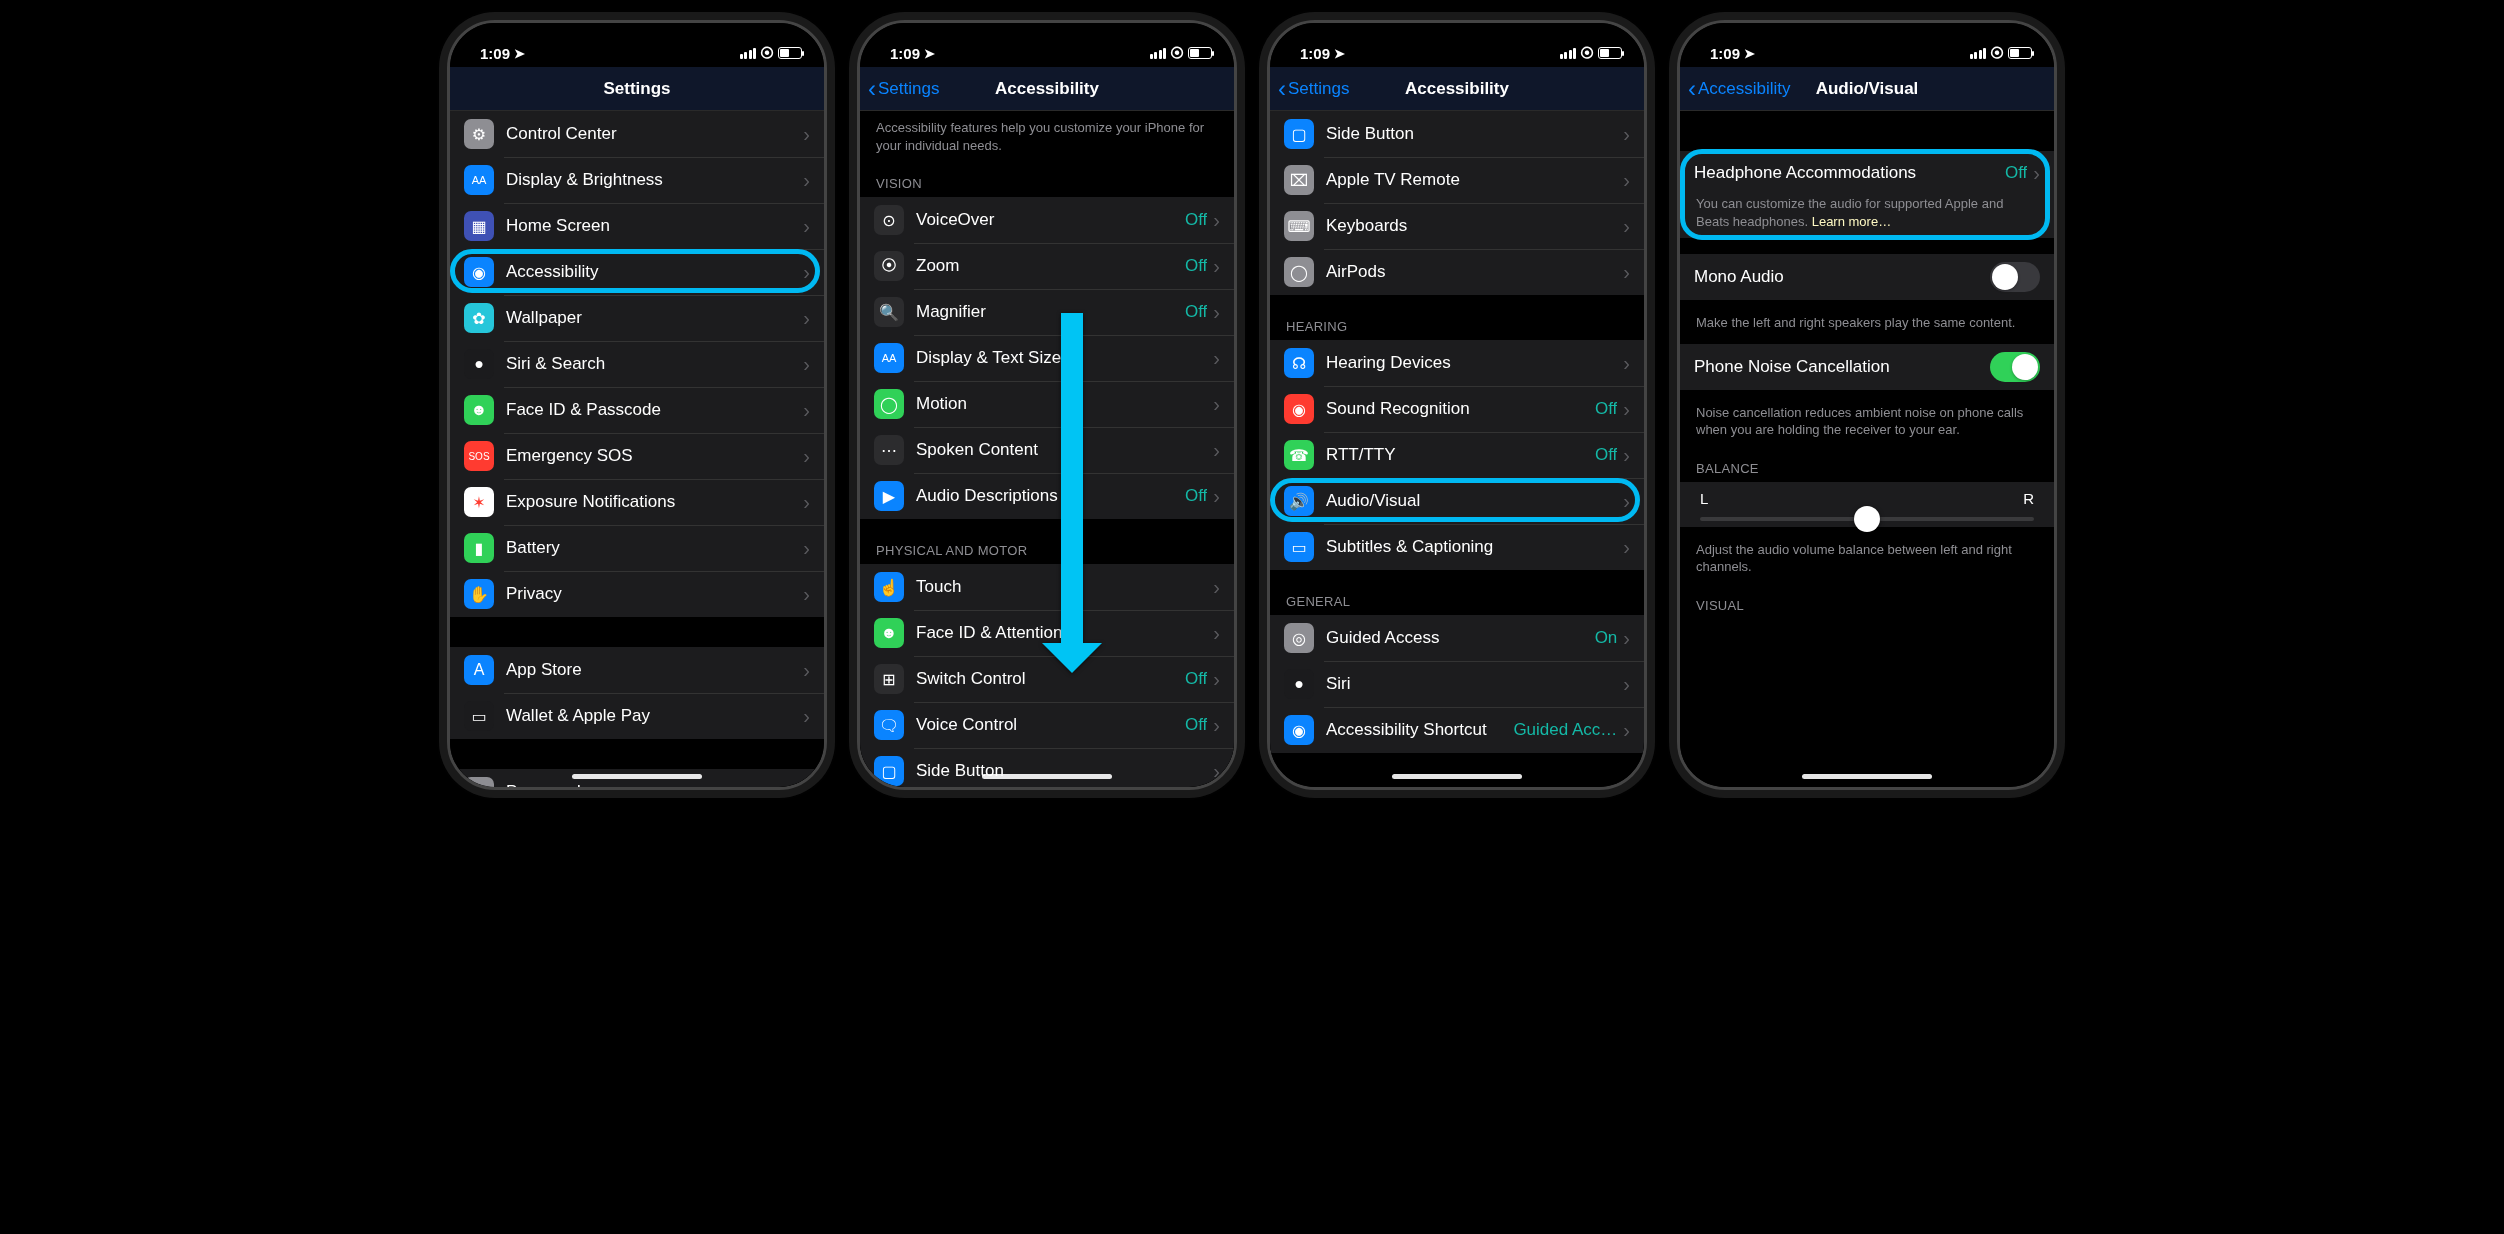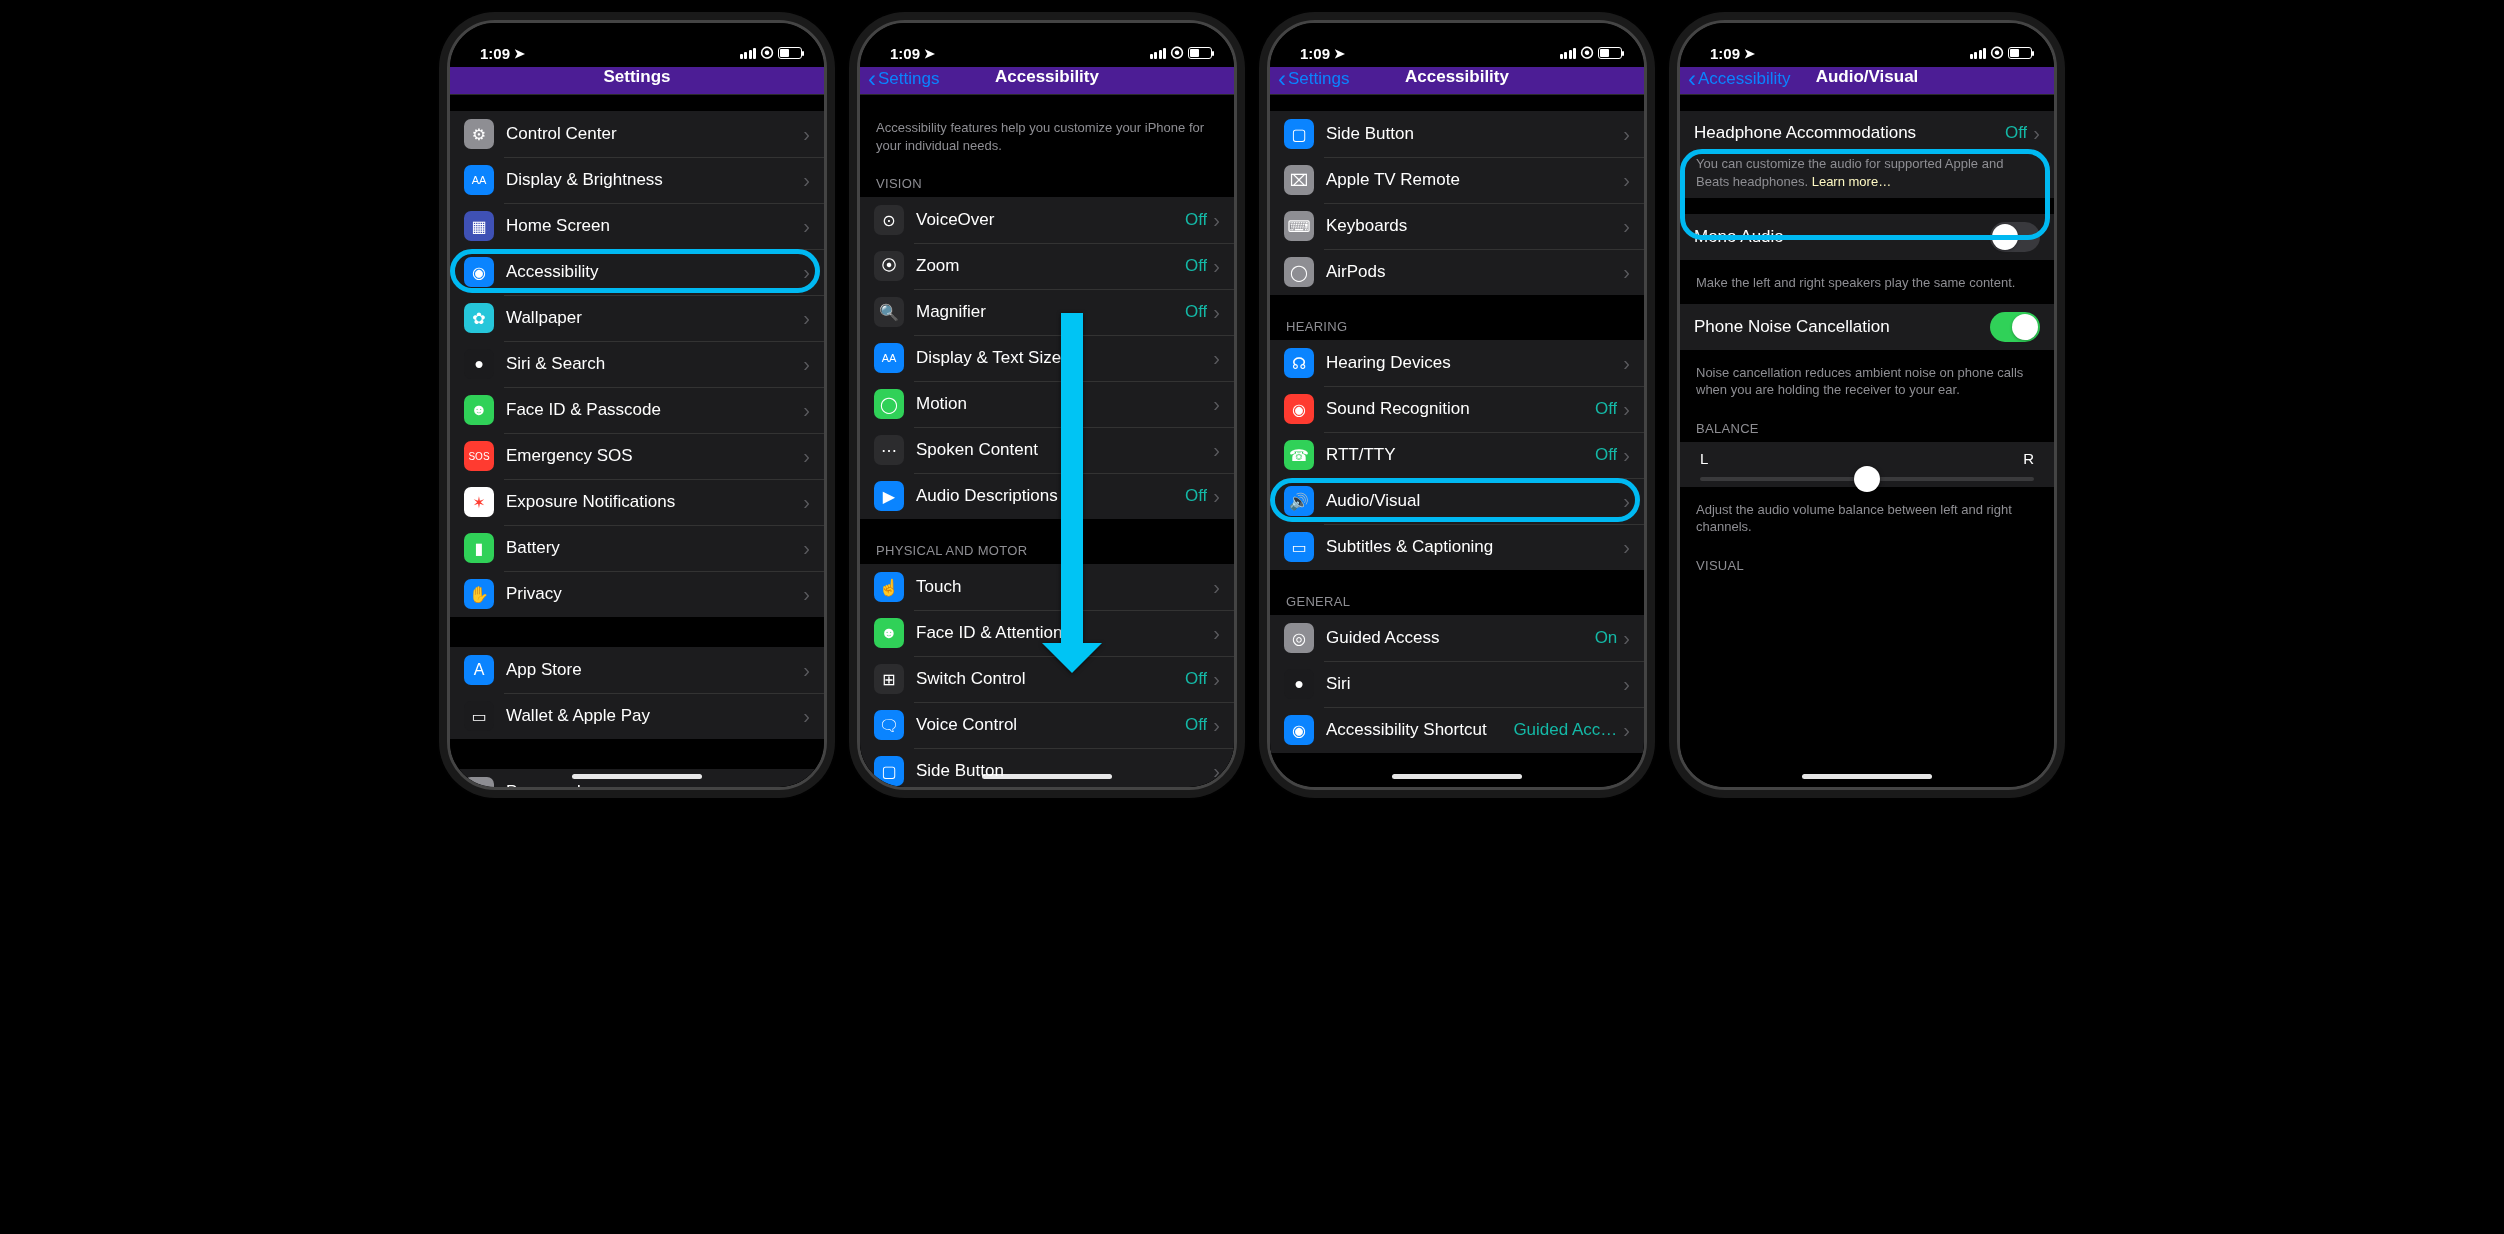--- a/index.html
+++ b/index.html
@@ -68,26 +68,26 @@
   .battery-fill { position:absolute; left:1px; top:1px; bottom:1px; width:40%; background:#fff; border-radius:1px;}
   .screen {
     position: absolute;
     top: 0; left: 0; right: 0; bottom: 0;
     padding-top: 44px;
     overflow: hidden;
     color: #fff;
     background: #000;
   }
   .navbar {
-    height: 28px;
+    height: 44px;
     display: flex;
-    align-items: flex-start;
+    align-items: center;
     justify-content: center;
     position: relative;
-    background: #4c1d95;
+    background: #0f172a;
     border-bottom: 0.5px solid #2a2a2a;
   }
   .nav-title { font-size: 17px; font-weight: 600; color:#fff; }
   .nav-back {
     position: absolute;
     left: 8px;
     display: flex; align-items:center;
     color: #0a84ff;
     font-size: 17px;
   }
@@ -541,21 +541,21 @@
   </div>
   <div class="screen">
     <div class="navbar">
       <div class="nav-back">
           <span class="chev">‹</span>
           <span>Accessibility</span>
         </div>
       <div class="nav-title">Audio/Visual</div>
     </div>
     <div class="content">
-      <div class="group" style="padding-bottom:4px;">
+      <div class="group" style="padding-bottom:4px;margin-top:40px;">
         <div class="row no-icon">
           <div class="row-label">Headphone Accommodations</div>
           <div class="row-value">Off</div>
           <div class="chevron">›</div>
         </div>
         <div class="footer-text" style="padding-top:0">
           <span>You can customize the audio for supported Apple and Beats headphones.</span>
           <span class="link">Learn more…</span>
         </div>
       </div>

